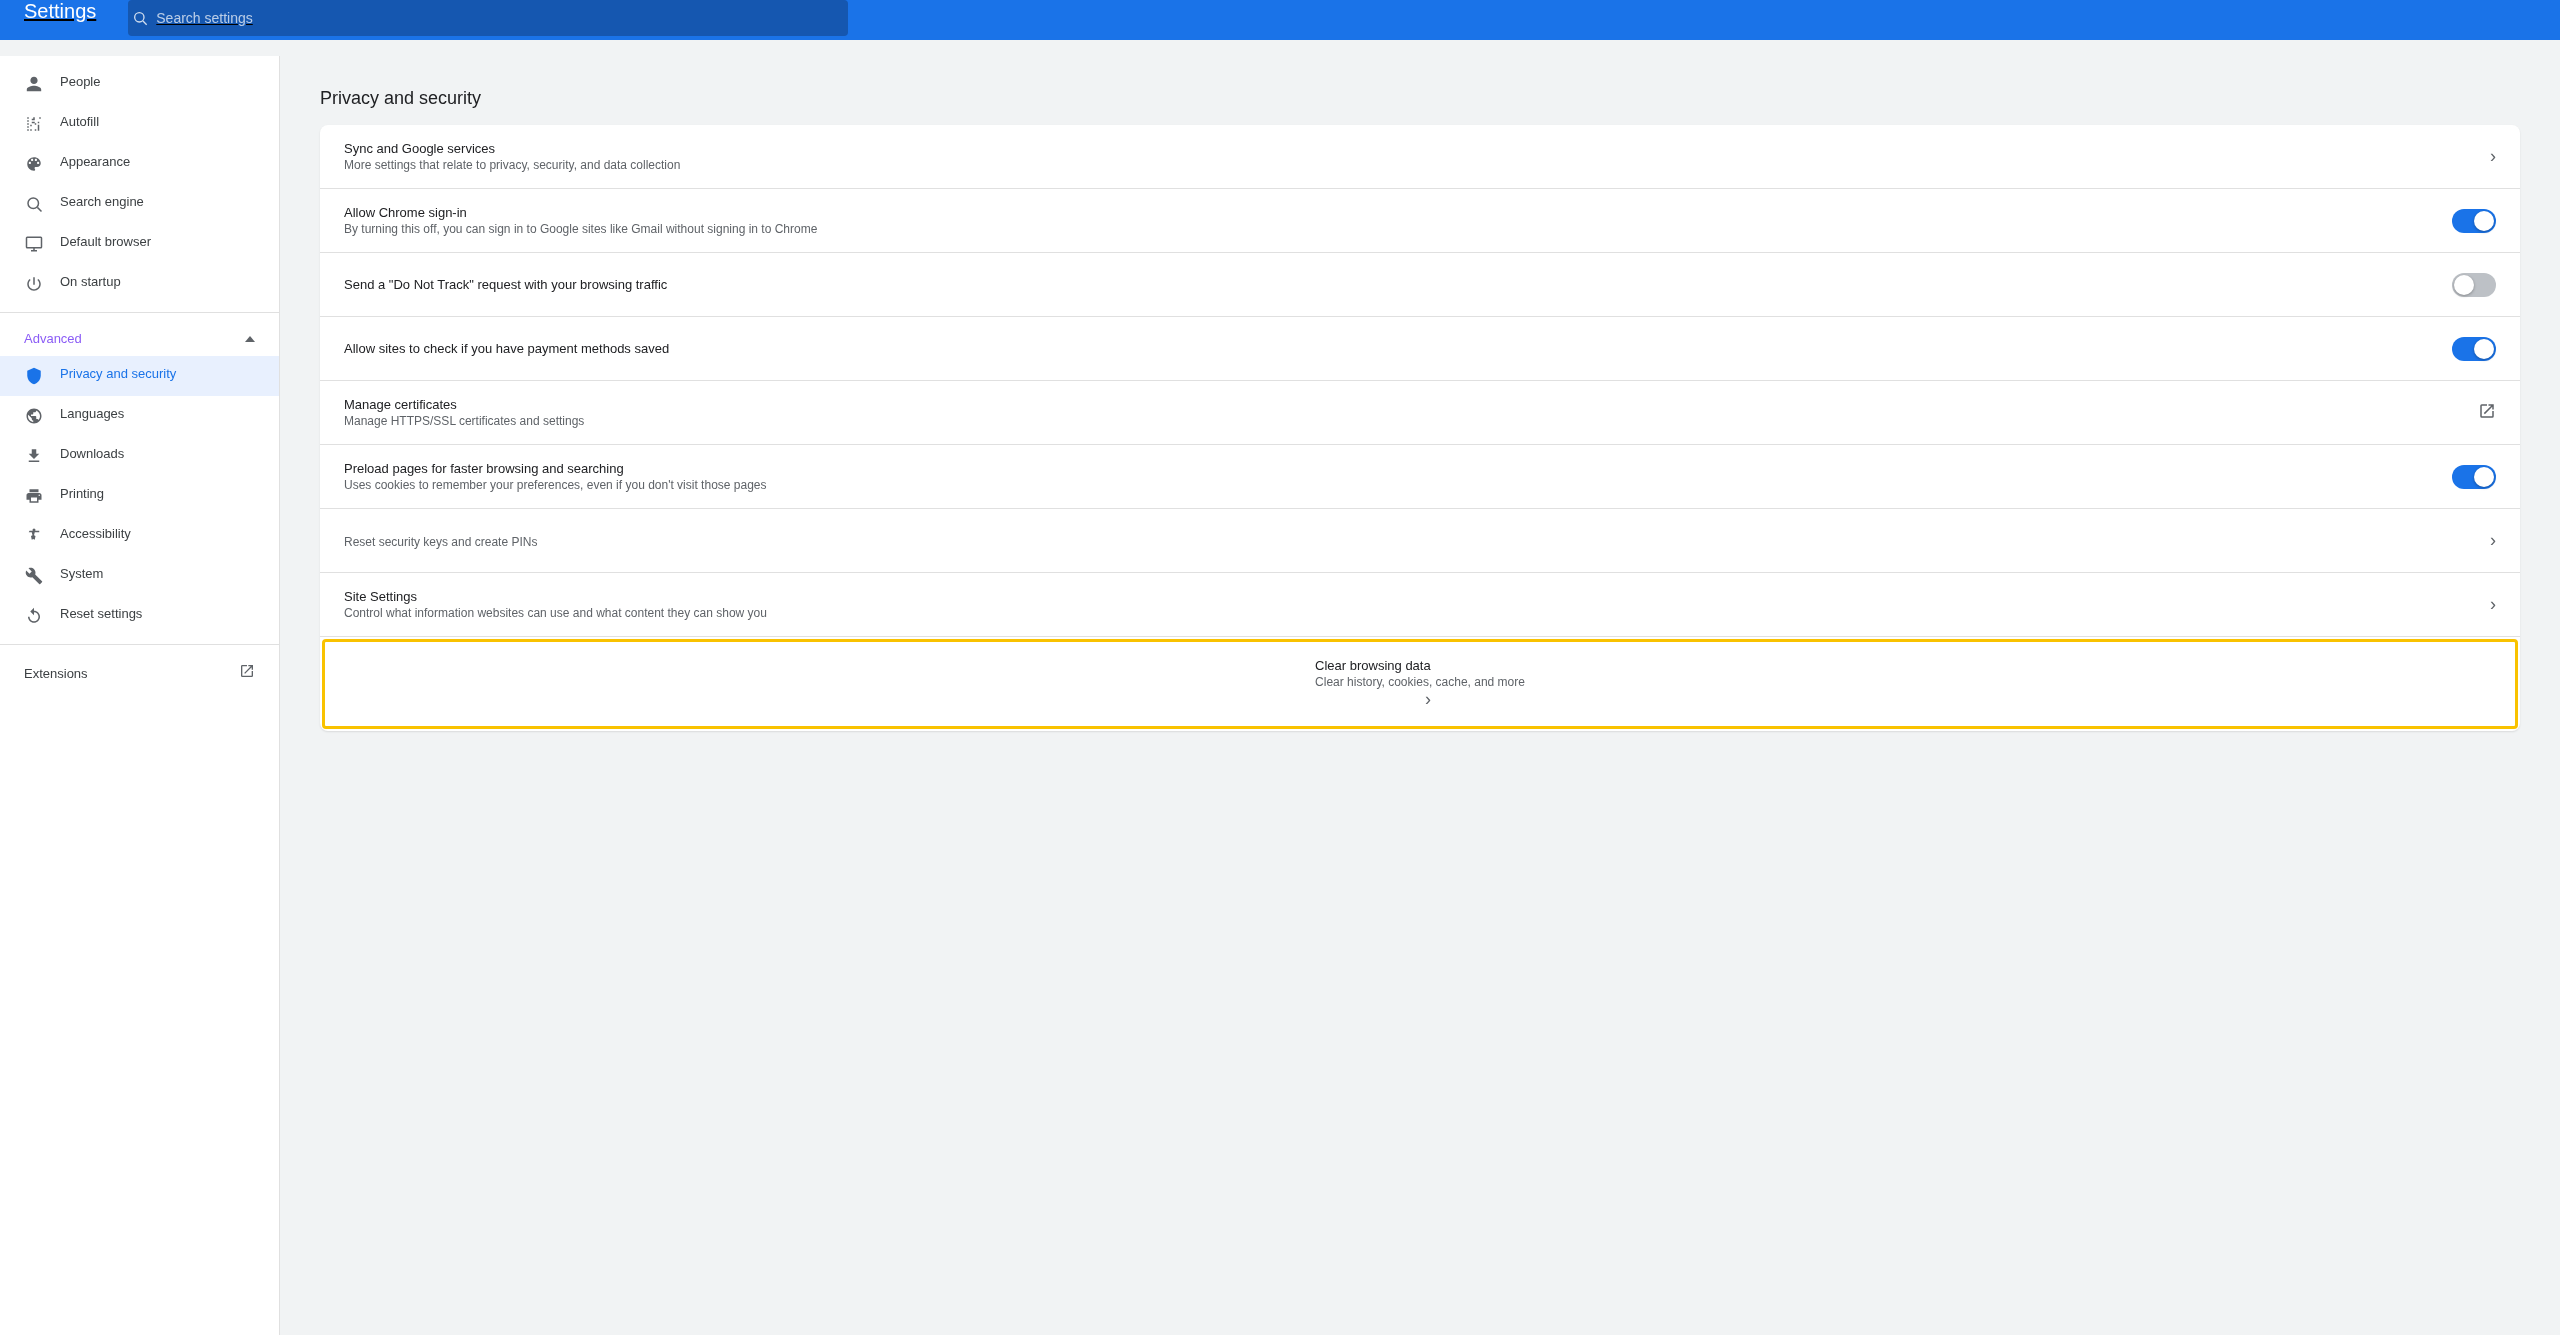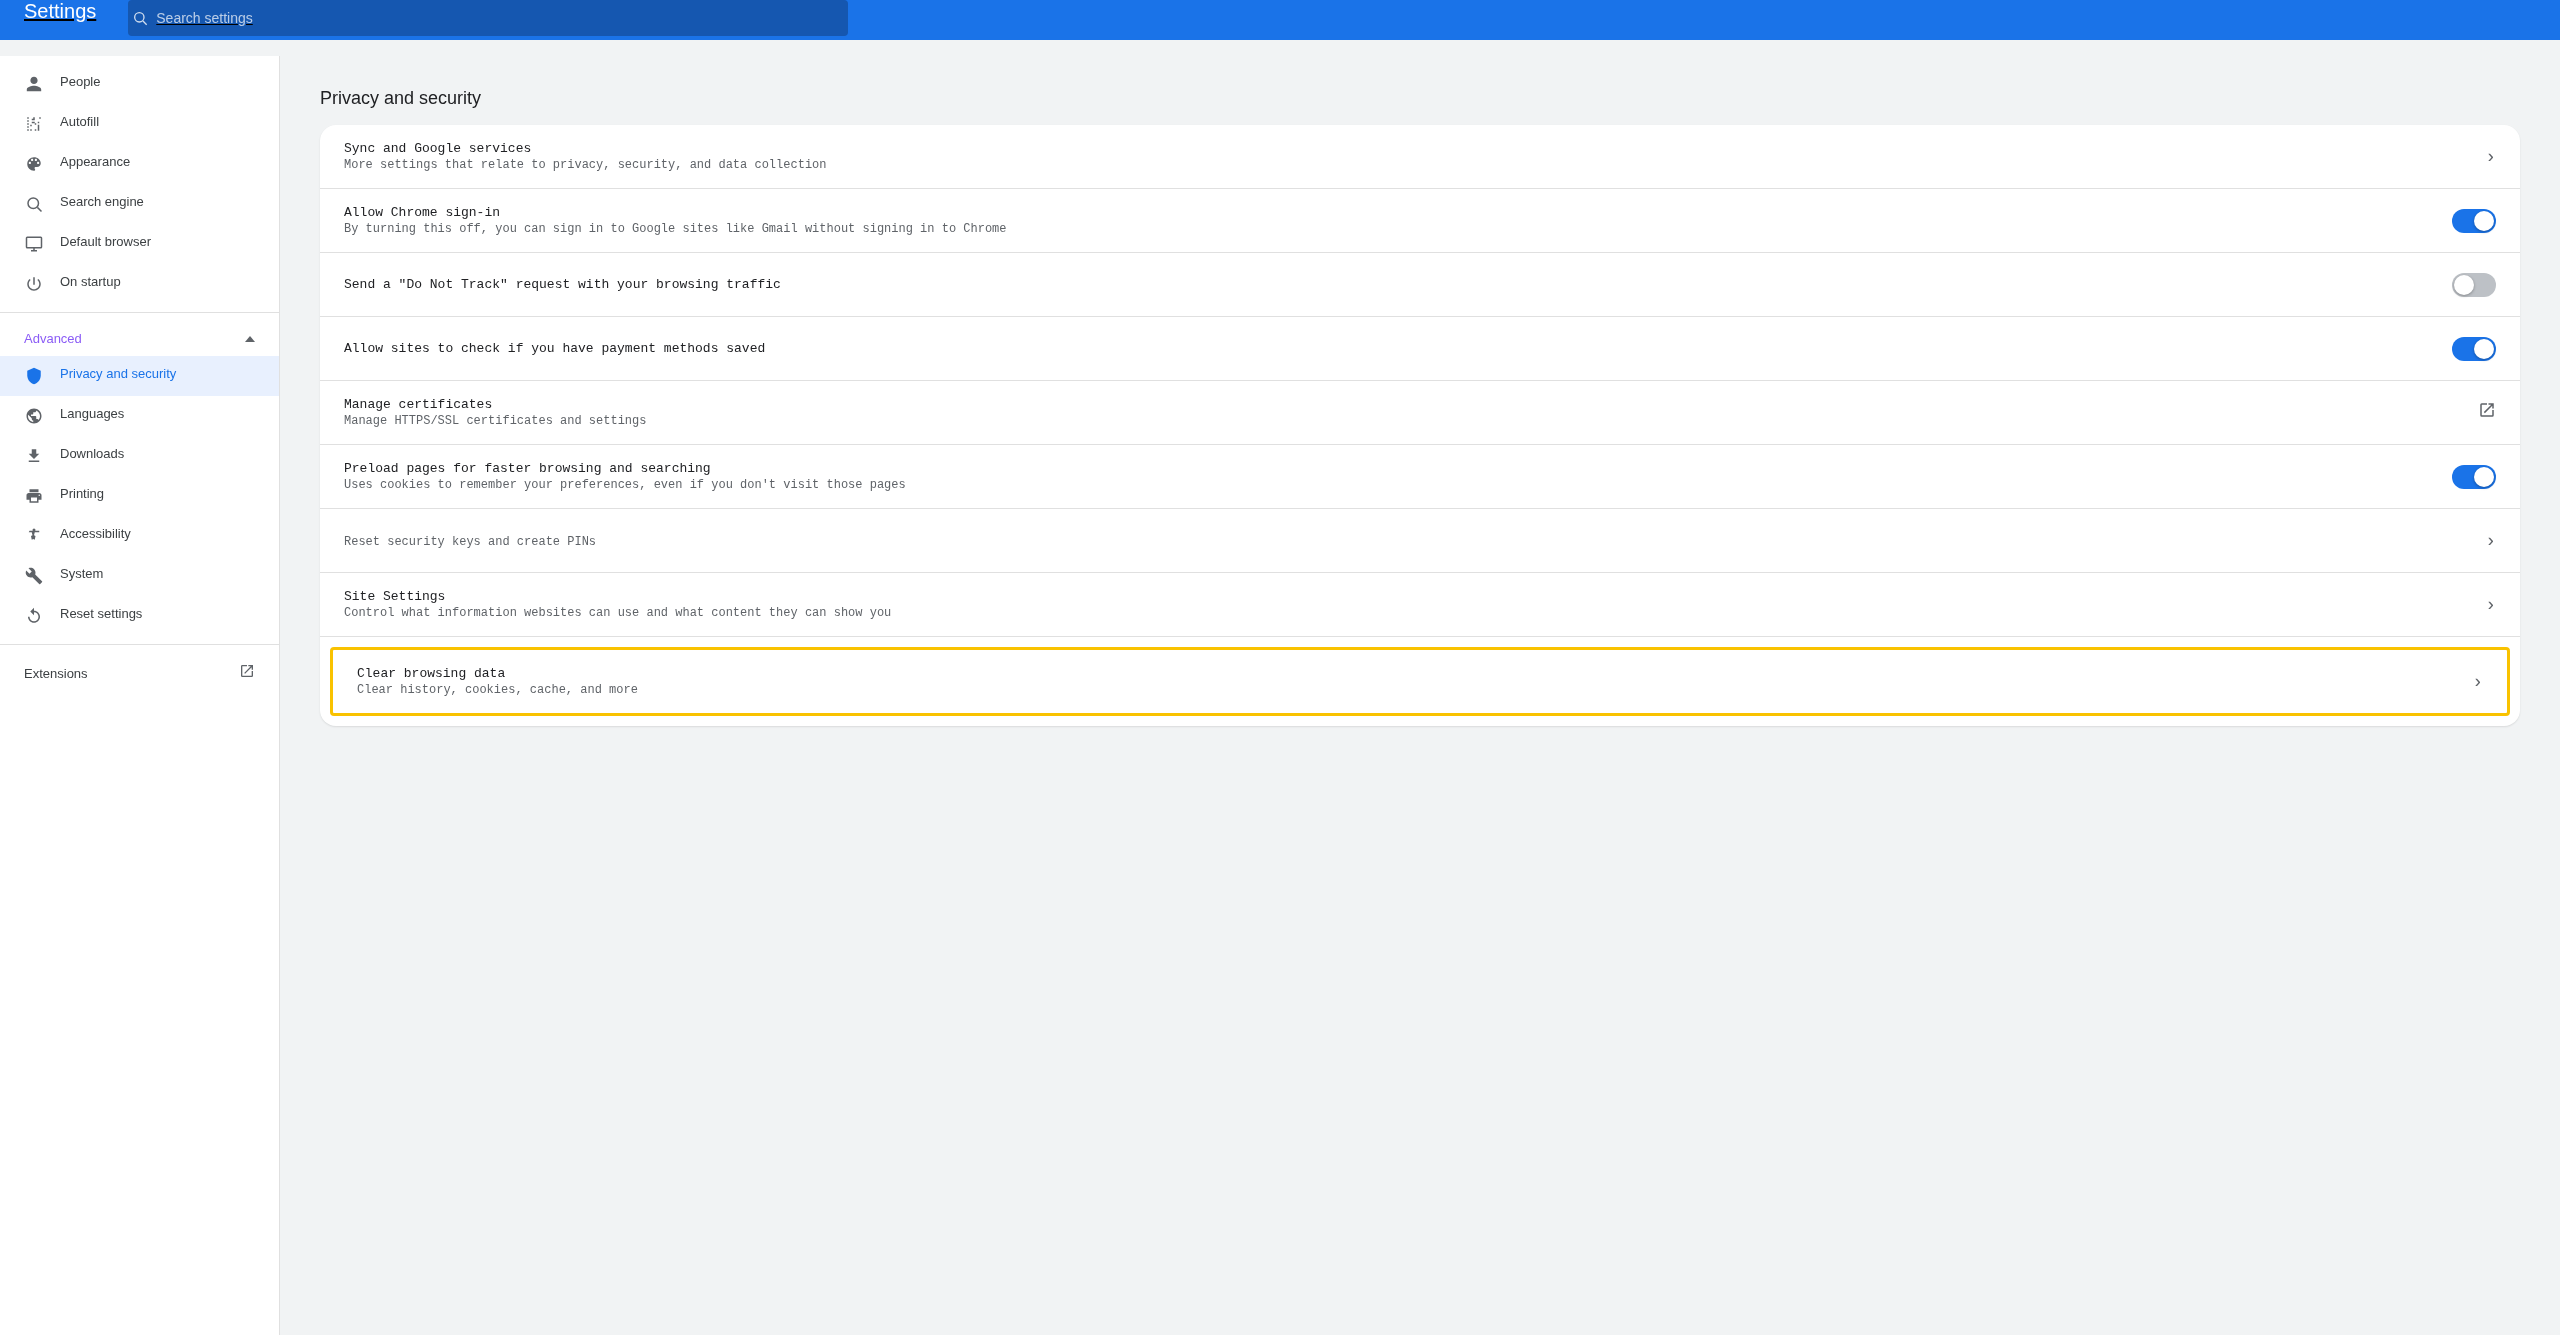--- a/index.html
+++ b/index.html
@@ -136,24 +136,23 @@
     .section-title {
       font-size: 18px;
       font-weight: 400;
       color: #202124;
       margin-bottom: 16px;
     }
 
     
     .settings-card {
       background: white;
-      border-radius: 16px;
+      border-radius: 8px;
       overflow: hidden;
       box-shadow: 0 1px 2px rgba(0,0,0,0.1);
-      font-family: Liberation Mono, monospace;
     }
     .settings-row {
       display: flex;
       align-items: center;
       padding: 16px 24px;
       border-bottom: 1px solid #e0e0e0;
       min-height: 64px;
     }
     .settings-row:last-child { border-bottom: none; }
     .settings-row-content {
@@ -202,22 +201,23 @@
 
     
     .chevron {
       color: #5f6368;
       font-size: 18px;
     }
 
     
     .settings-row.highlighted {
       border: 3px solid #f9c200;
-      margin: 10px;
+      margin: 2px;
       border-radius: 4px;
+      flex-direction: column;
     }
 
     
     .arrow-up {
       width: 0; height: 0;
       border-left: 5px solid transparent;
       border-right: 5px solid transparent;
       border-bottom: 6px solid #5f6368;
     }
 

